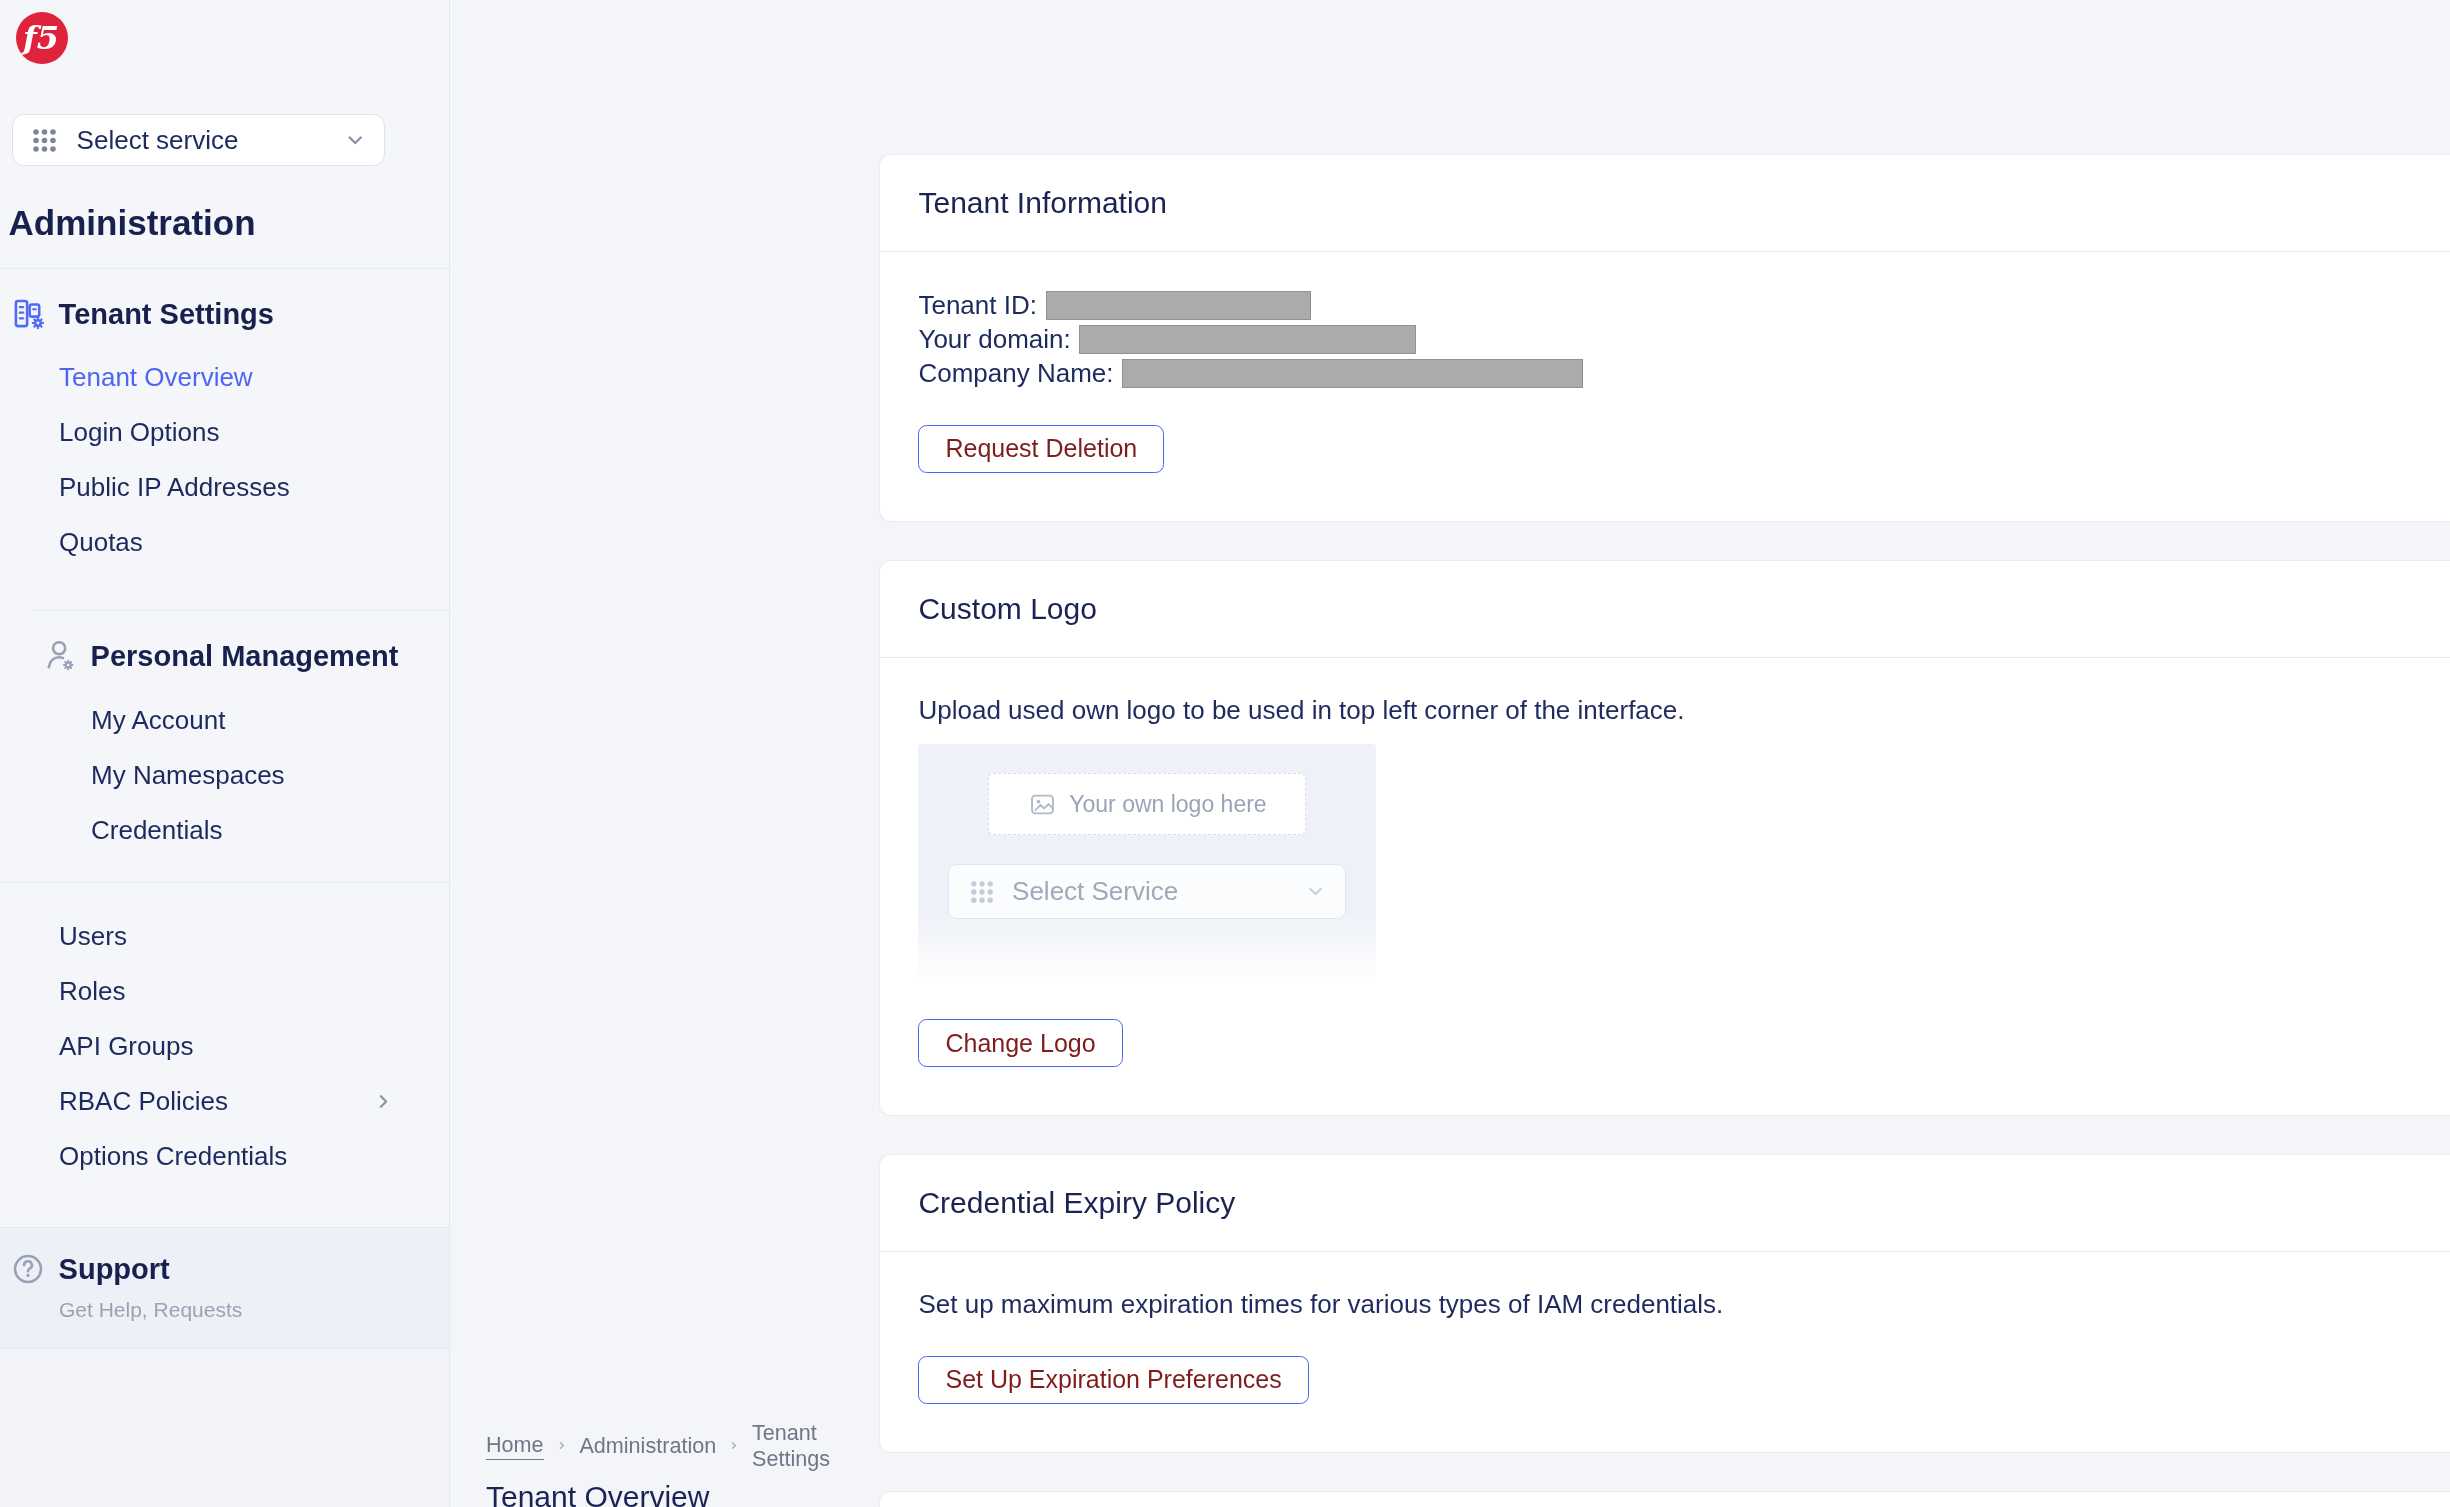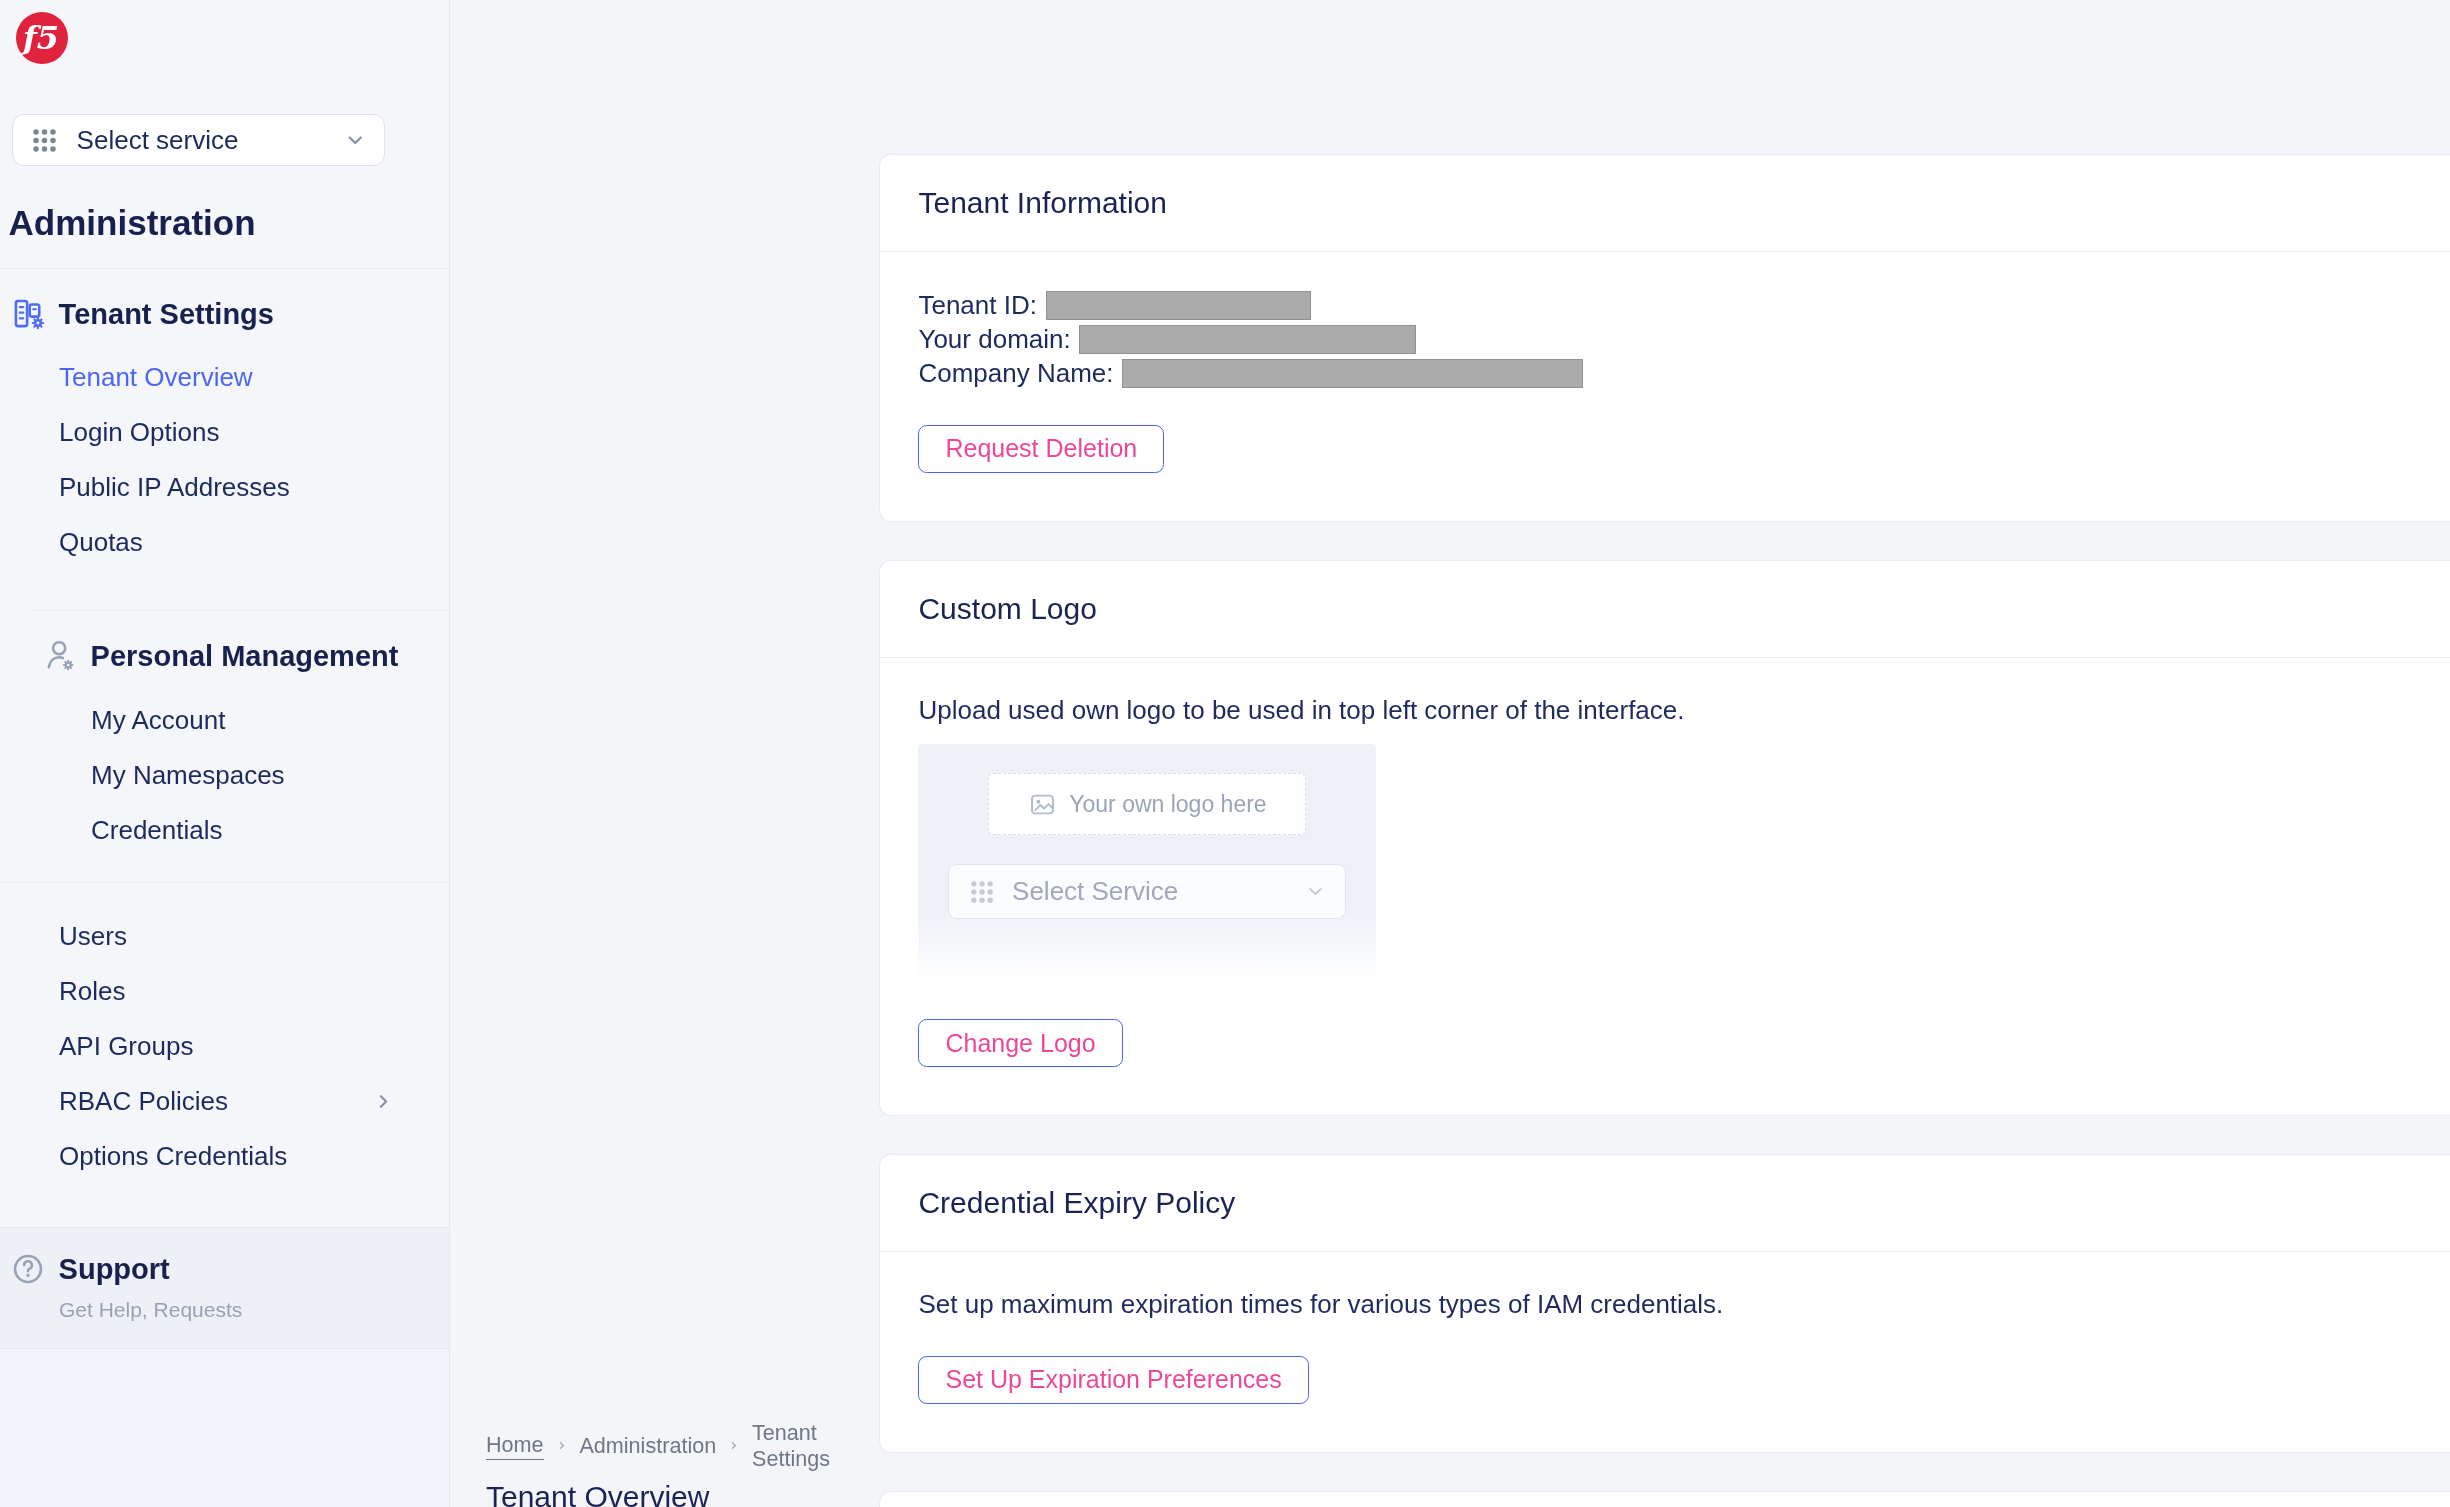--- a/index.html
+++ b/index.html
@@ -65,21 +65,21 @@
   .card-head { padding:31px 38px; }
   .card-head h2 { font-size:30px; font-weight:500; color:#1a2353; }
   .card-body { border-top:1.7px solid #e8ebf3; padding:36px 38px 48px; }
   .field-row { display:flex; align-items:center; height:34px; }
   .field-label { font-size:26px; color:#1c2a5e; }
   .redacted { display:inline-block; height:29px; background:#ababab; border:1.7px solid #8f9196; margin-left:8.6px; }
   .bar-1 { width:265px; }
   .bar-2 { width:337px; }
   .bar-3 { width:461px; }
   .btn {
-    display:inline-block; background:#ffffff; border:1.7px solid #4c66f2; color:#ec4899;
+    display:inline-block; background:#ffffff; border:1.7px solid #4c66f2; color:#7f1d1d;
     border-radius:8.6px; font-size:25px; font-weight:500; font-family:inherit;
     padding:10.4px 26px; cursor:pointer; line-height:25px;
   }
   .card-body .btn { margin-top:35px; }
   .desc { font-size:26px; color:#1f2a5e; line-height:33px; }
   
   .logo-preview {
     margin-top:17.3px; width:458px; height:240px; border-radius:3.5px;
     background:linear-gradient(180deg,#eef1f7 0%,#eef1f7 70%,rgba(238,241,247,0) 100%);
     padding-top:29px;

